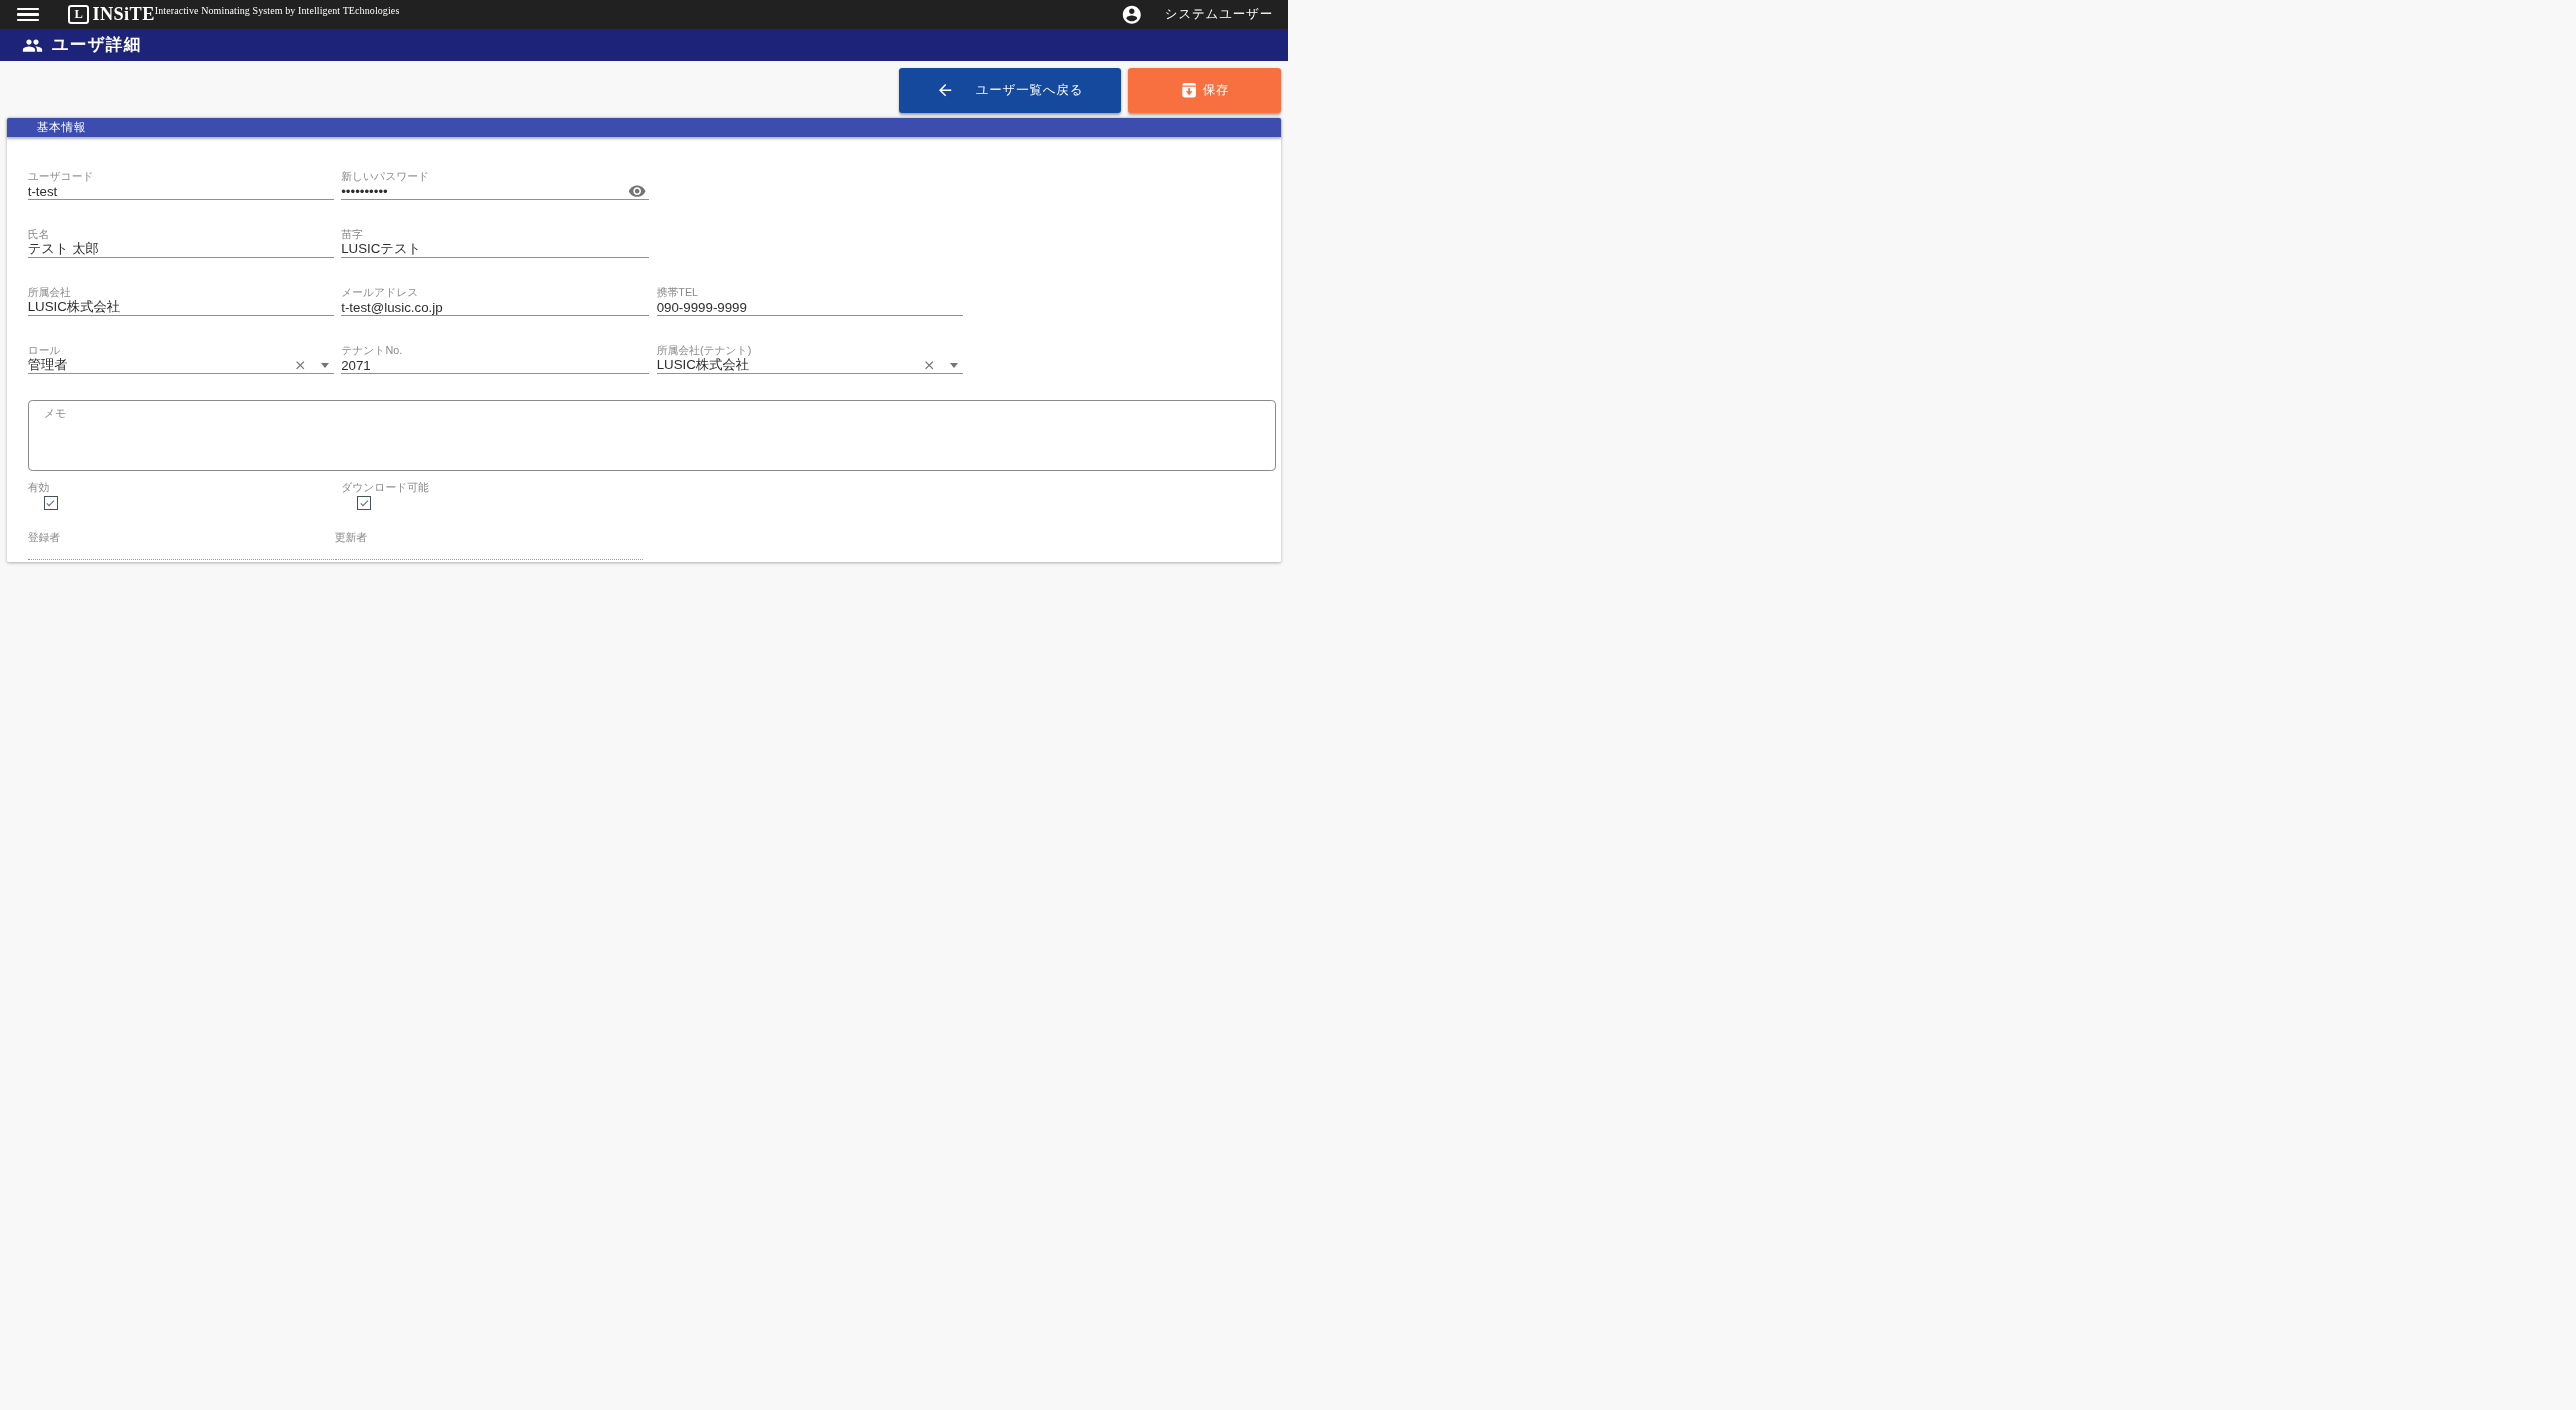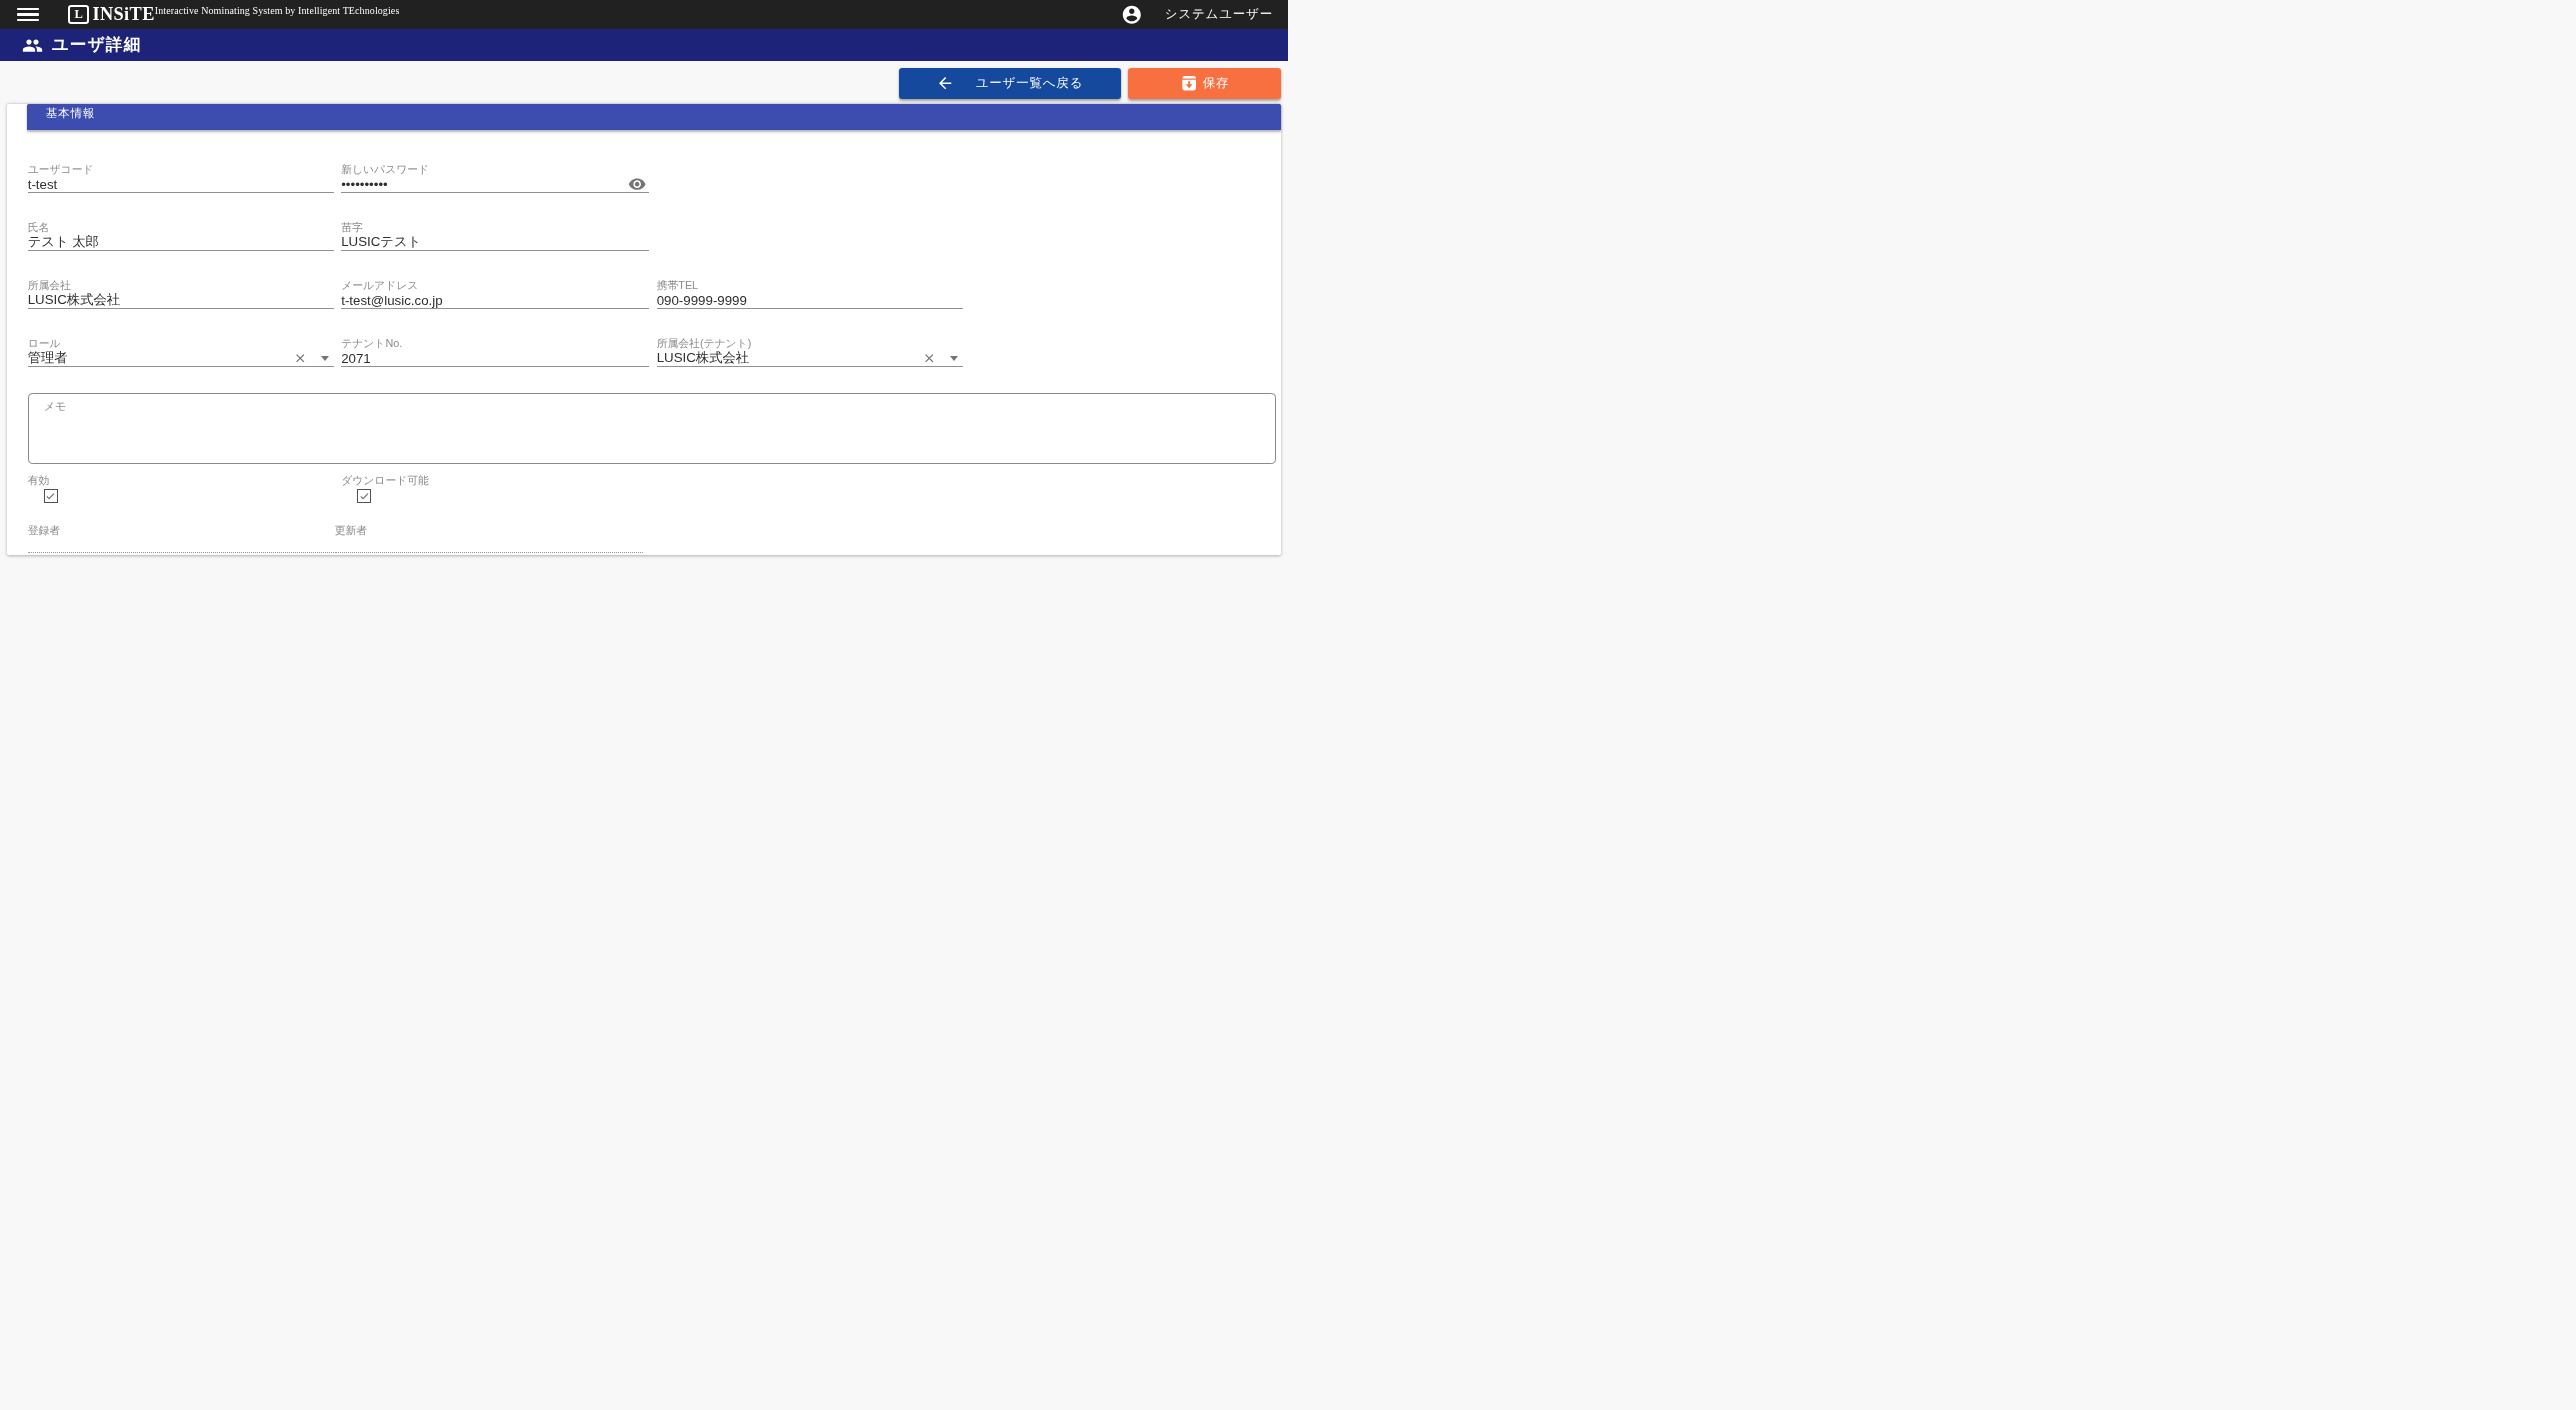--- a/index.html
+++ b/index.html
@@ -36,37 +36,37 @@
   .appbar {
     height:32px; background:#1d2379; color:#fff; display:flex; align-items:center;
     padding-left:21.6px; gap:9.1px;
   }
   .appbar .ic { width:21px; height:21px; }
   .appbar-title { font-size:16.6px; letter-spacing:1.2px; }
 
   
   .actions { display:flex; justify-content:flex-end; gap:7.5px; padding:6.7px 6.7px 0 0; }
   .btn {
-    height:31px; border:none; border-radius:3.3px; color:#fff; font-size:12.5px;
+    height:45px; border:none; border-radius:3.3px; color:#fff; font-size:12.5px;
     display:flex; align-items:center; justify-content:center; cursor:pointer;
     box-shadow:0 1.7px 2.5px rgba(0,0,0,.35); font-family:inherit; letter-spacing:0.8px;
   }
   .btn .ic { width:18.3px; height:18.3px; }
   .btn-back { width:222px; background:#14499e; gap:21px; }
   .btn-save { width:153px; background:#f97040; gap:4px; }
 
   
   .card {
     margin:5.8px 6.7px 0 6.7px; background:#fff; border-radius:1.7px;
     box-shadow:0 0.8px 3.3px rgba(0,0,0,.3);
   }
   .card-header {
-    height:26px; line-height:18.3px; background:#3c4caf; color:#fff; font-size:11.6px;
-    padding-left:19px; border-radius:1.7px 1.7px 0 0; letter-spacing:0.8px;
-    box-shadow:0 1.7px 2.5px rgba(0,0,0,.3); position:relative; z-index:1;margin-left:20px;
+    height:19px; line-height:18.3px; background:#3c4caf; color:#fff; font-size:11.6px;
+    padding-left:30px; border-radius:1.7px 1.7px 0 0; letter-spacing:0.8px;
+    box-shadow:0 1.7px 2.5px rgba(0,0,0,.3); position:relative; z-index:1;
   }
   .form { padding:5px 5.8px 2.5px 21px; }
 
   .row { display:flex; gap:7.5px; margin-bottom:10.8px;margin-top:28px; }
   .field { width:306px; }
   .field.c2 { width:308px; }
   .flabel { font-size:10.8px; line-height:12.5px; height:12.5px; color:#8a8a8a; white-space:nowrap; }
   .control { height:17.5px; border-bottom:1.2px solid #919191; display:flex; align-items:center; }
   .control input {
     flex:1; min-width:0; border:0; outline:0; background:transparent; padding:0;

